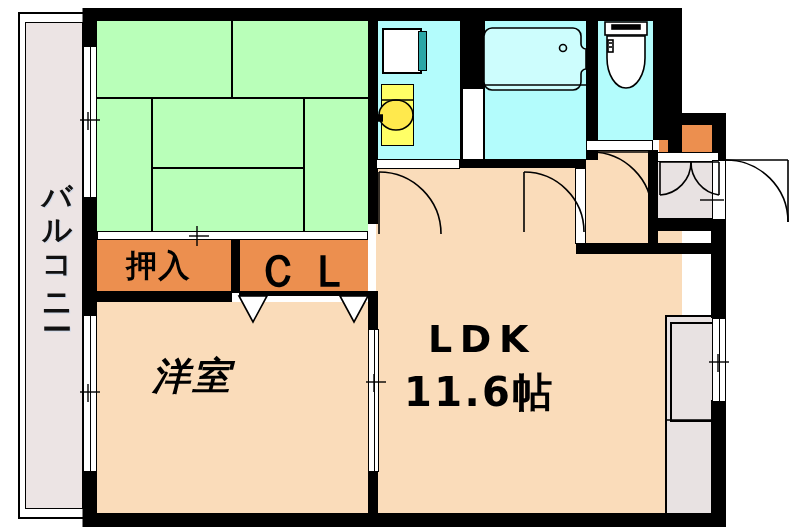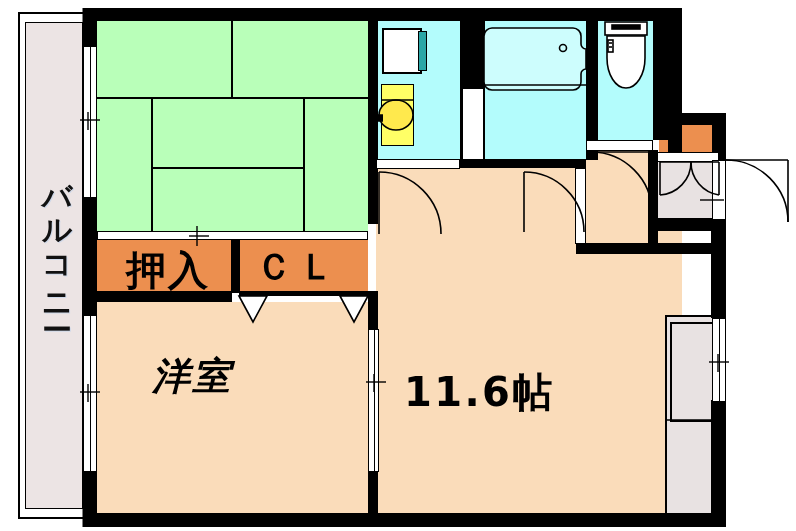--- a/index.html
+++ b/index.html
@@ -29,22 +29,22 @@
   .lbl{
     position:absolute;
     color:#000;
     font-weight:bold;
     letter-spacing:0.06em;
     white-space:nowrap;
     line-height:1.0;
   }
   .lbl-room{font-size:38px;}
   .lbl-num{font-size:40px;}
-  .lbl-cl{font-size:36px;letter-spacing:0.18em;}
-  .lbl-osiire{font-size:40px;letter-spacing:0.05em;}
+  .lbl-cl{font-size:44px;letter-spacing:0.18em;}
+  .lbl-osiire{font-size:31px;letter-spacing:0.05em;}
   .lbl-vert{
     position:absolute;
     writing-mode:vertical-rl;
     text-orientation:upright;
     font-size:30px;
     font-weight:bold;
     letter-spacing:0.12em;
     color:#111;
     text-shadow:1px 1px 0 #cfd8e8;
   }
@@ -64,20 +64,21 @@
   <div class="abs line" style="left:97px;top:97px;width:271px;height:2px;"></div>
   <div class="abs line" style="left:231px;top:20px;width:2px;height:78px;"></div>
   <div class="abs line" style="left:151px;top:97px;width:2px;height:141px;"></div>
   <div class="abs line" style="left:303px;top:97px;width:2px;height:141px;"></div>
   <div class="abs line" style="left:151px;top:167px;width:153px;height:2px;"></div>
 
   <div class="abs wood" style="left:97px;top:302px;width:271px;height:215px;"></div>
   <div class="lbl lbl-room" style="left:152px;top:357px;font-style:italic;">洋室</div>
 
   <div class="abs wood" style="left:376px;top:168px;width:306px;height:349px;"></div>
+  <div class="lbl lbl-room" style="left:428px;top:320px;letter-spacing:0.2em;">LDK</div>
   <div class="lbl lbl-num" style="left:404px;top:372px;">11.6帖</div>
 
   <div class="abs wood" style="left:584px;top:150px;width:72px;height:90px;"></div>
 
   <div class="abs water" style="left:376px;top:20px;width:84px;height:139px;"></div>
 
   <div class="abs white" style="left:382px;top:28px;width:40px;height:46px;border:2px solid #000;"></div>
   <div class="abs" style="left:418px;top:31px;width:9px;height:40px;background:#2aa6a6;border:1px solid #000;"></div>
 
   <div class="abs vanity" style="left:381px;top:84px;width:33px;height:62px;border:1px solid #000;"></div>

